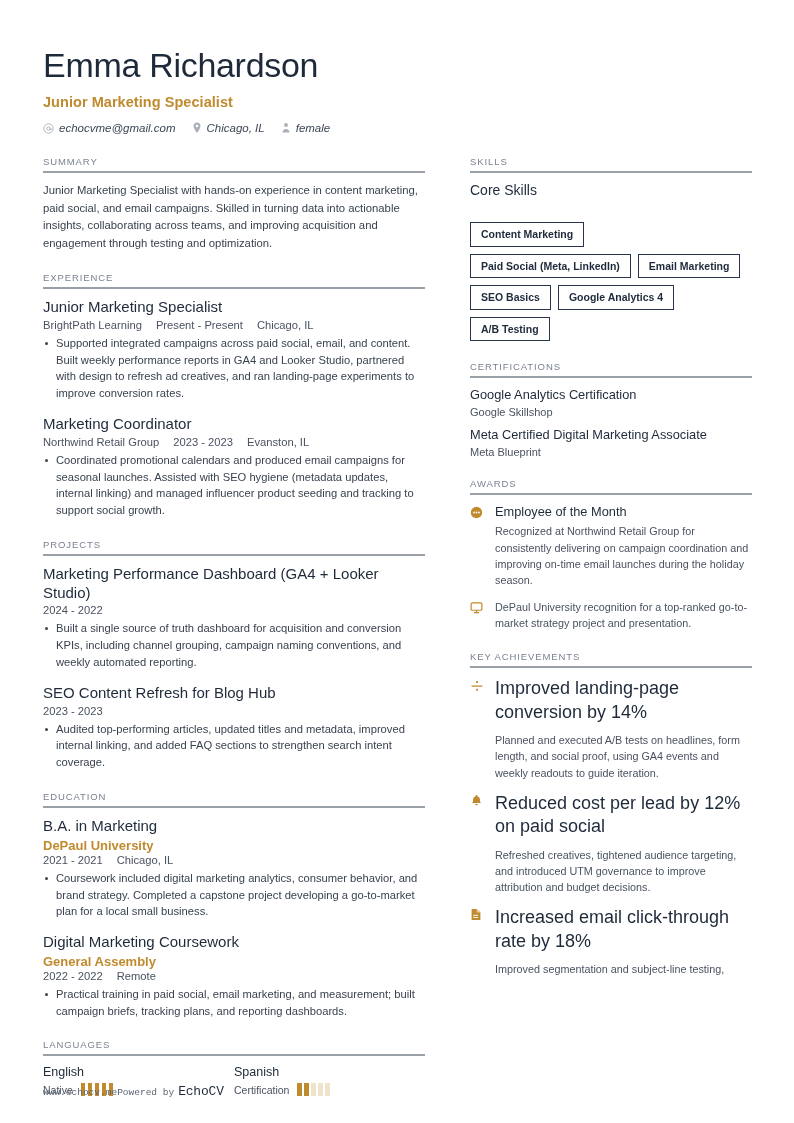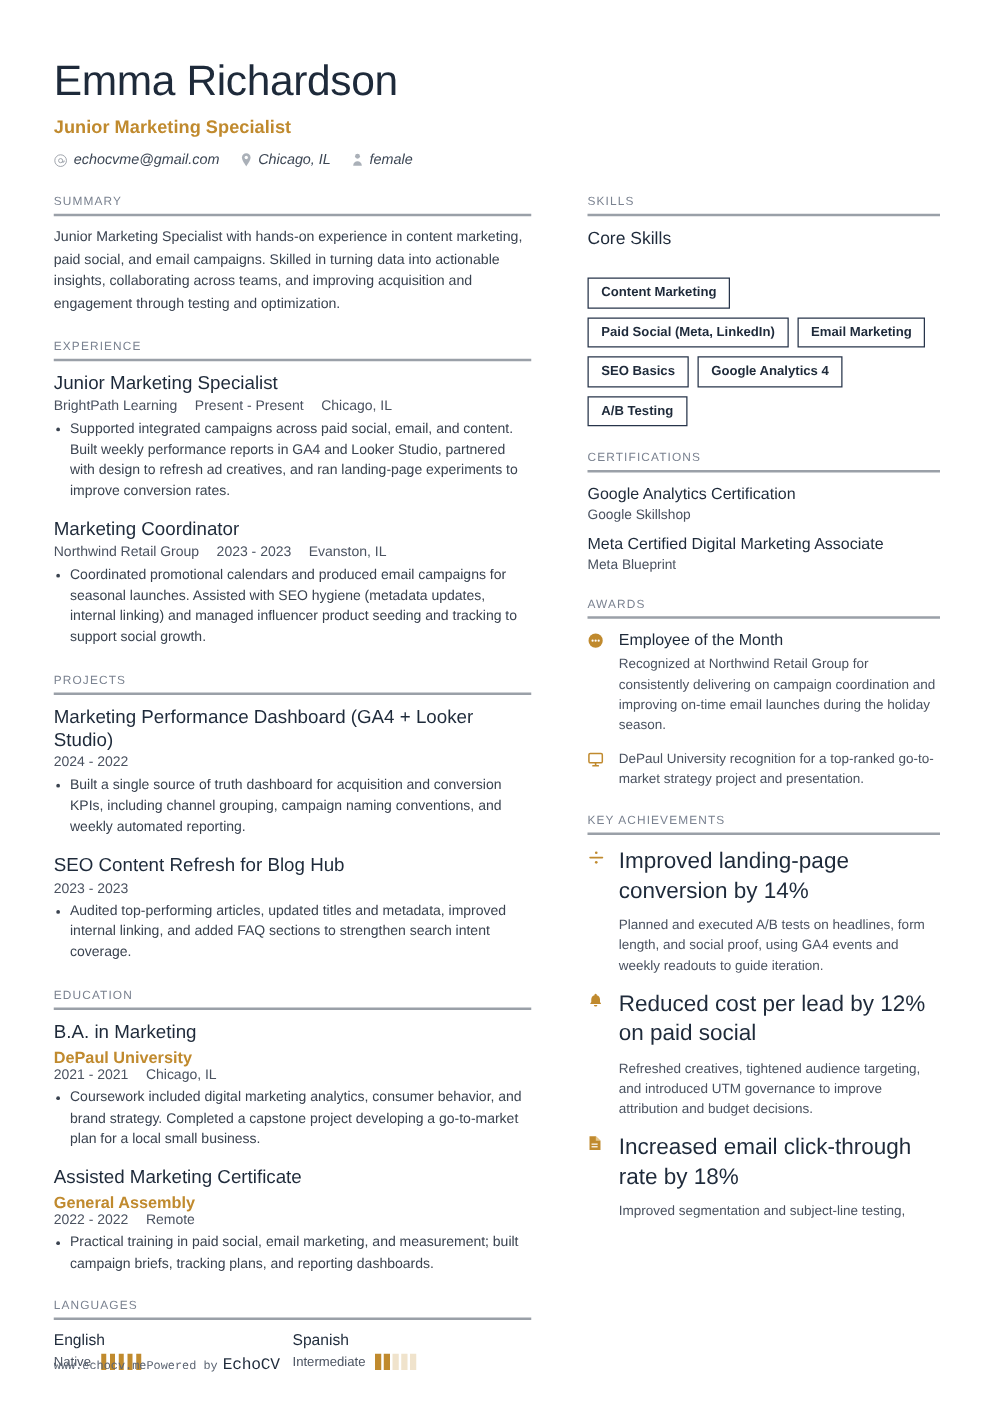--- a/index.html
+++ b/index.html
@@ -361,21 +361,21 @@
           <div class="entry-meta">
             <span>2021 - 2021</span>
             <span>Chicago, IL</span>
           </div>
           <ul class="bullets">
             <li>Coursework included digital marketing analytics, consumer behavior, and brand strategy. Completed a capstone project developing a go-to-market plan for a local small business.</li>
           </ul>
         </div>
 
         <div class="entry">
-          <div class="entry-title">Assisted Marketing Certificate</div>
+          <div class="entry-title">Digital Marketing Coursework</div>
           <div class="entry-org-accent">General Assembly</div>
           <div class="entry-meta">
             <span>2022 - 2022</span>
             <span>Remote</span>
           </div>
           <ul class="bullets">
             <li>Practical training in paid social, email marketing, and measurement; built campaign briefs, tracking plans, and reporting dashboards.</li>
           </ul>
         </div>
       </div>
@@ -395,21 +395,21 @@
                 <i class="bar"></i>
                 <i class="bar"></i>
                 <i class="bar"></i>
               </span>
             </div>
           </div>
 
           <div class="lang-item">
             <div class="lang-name">Spanish</div>
             <div class="lang-row">
-              <span class="lang-level">Intermediate</span>
+              <span class="lang-level">Certification</span>
               <span class="lang-bars">
                 <i class="bar"></i>
                 <i class="bar"></i>
                 <i class="bar off"></i>
                 <i class="bar off"></i>
                 <i class="bar off"></i>
               </span>
             </div>
           </div>
 

